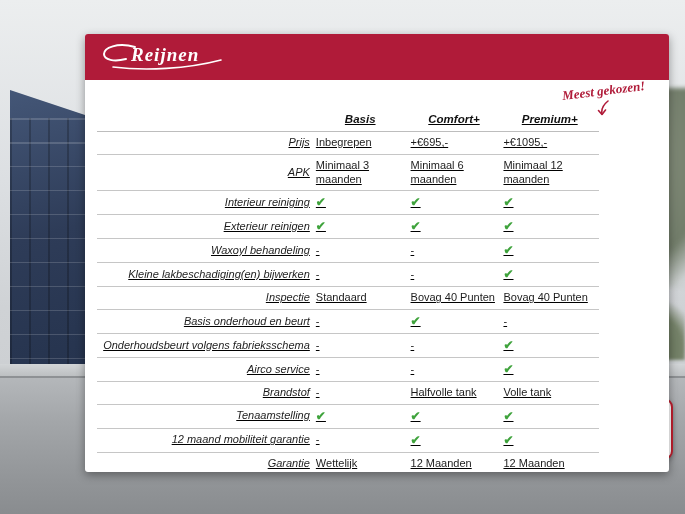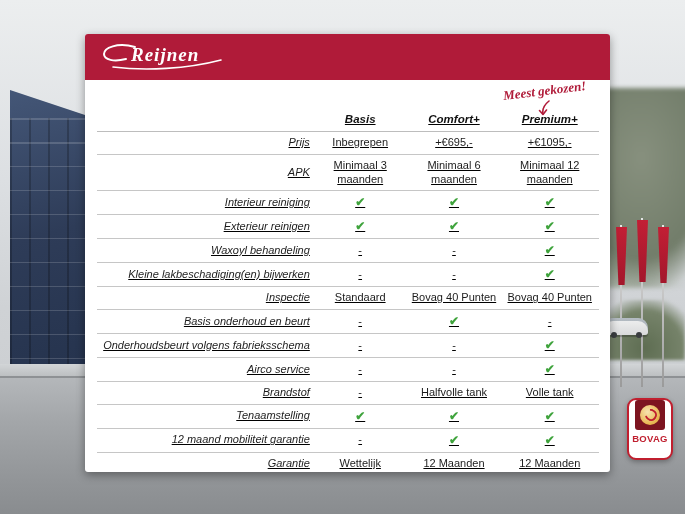--- a/index.html
+++ b/index.html
@@ -37,21 +37,21 @@
     background: linear-gradient(180deg,#c21f35,#a3172b);
     clip-path: polygon(0 0,100% 0,78% 100%,22% 100%); }
   .bg-car { position: absolute; left: 606px; top: 318px; width: 42px; height: 17px;
     background: linear-gradient(180deg,#f0f1f1,#d9dadb); border-radius: 7px 10px 3px 3px;
     box-shadow: inset 0 3px 0 rgba(70,90,110,.35), 0 2px 1px rgba(0,0,0,.25); }
   .bg-car::before, .bg-car::after { content:""; position:absolute; bottom:-3px; width:6px; height:6px;
     border-radius:50%; background:#3a3d40; }
   .bg-car::before { left: 5px; } .bg-car::after { right: 6px; }
 
   
-  .card { position: absolute; left: 85px; top: 34px; width: 525px; height: 438px;
+  .card { position: absolute; left: 85px; top: 34px; width: 584px; height: 438px;
     background: #fff; border-radius: 3px; box-shadow: 0 3px 10px rgba(0,0,0,.38); z-index: 5; }
   .card-header { position: relative; height: 46px; border-radius: 3px 3px 0 0;
     background: var(--accent,#b01b39); }
   .logo { position: absolute; left: 16px; top: 6px; width: 130px; height: 34px; color: #fff; }
   .logo-swoosh { position: absolute; left: 0; top: 0; }
   .logo-swoosh path { stroke: #fff; fill: none; stroke-linecap: round; }
   .logo-text { position: absolute; left: 30px; top: 4px;
     font: italic bold 19px "Liberation Serif", serif; letter-spacing: 1px; }
   .card-title { position: absolute; right: 22px; top: 0; height: 46px;
     display: flex; align-items: center; color: #fff; font-weight: bold;
@@ -63,21 +63,21 @@
   .annotation-arrow { position: absolute; top: 66px; right: 58px; z-index: 6; }
   .annotation-arrow path { stroke: var(--accent,#b01b39); fill: none;
     stroke-width: 1.6; stroke-linecap: round; stroke-linejoin: round; }
 
   
   .pkg-table { width: 502px; margin: 30px 12px 0 12px; border-collapse: collapse; text-decoration: underline; }
   .pkg-table th { font-style: italic; font-weight: bold; font-size: 11.5px;
     padding: 3px 2px 6px; border-bottom: 1px solid #bdbdbd; text-align: center; color: #111; }
   .pkg-table th.lbl, .pkg-table td.lbl { width: 43%; text-align: left; padding-left: 2px; }
   .pkg-table td { font-size: 11px; padding: 4px 3px; border-bottom: 1px solid #c6c6c6;
-    text-align: center; color: #1c1c1c; line-height: 1.25; vertical-align: middle; }
+    text-align: left; color: #1c1c1c; line-height: 1.25; vertical-align: middle; }
   .pkg-table td.lbl { font-style: italic; text-align: right; }
   .pkg-table tbody tr:last-child td { border-bottom: none; }
   .check { color: var(--check,#3fa33c); font-weight: bold; font-size: 12px; }
 
   
   .bovag { position: absolute; left: 627px; top: 398px; width: 46px; height: 62px;
     background: #fff; border: 2px solid #c01f2f; border-radius: 9px; box-sizing: border-box;
     display: flex; flex-direction: column; align-items: center; 
     z-index: 4; box-shadow: 0 2px 5px rgba(0,0,0,.3); }
   .bovag-emblem { width: 30px; height: 30px; background: #7d1420; border-radius: 3px;

